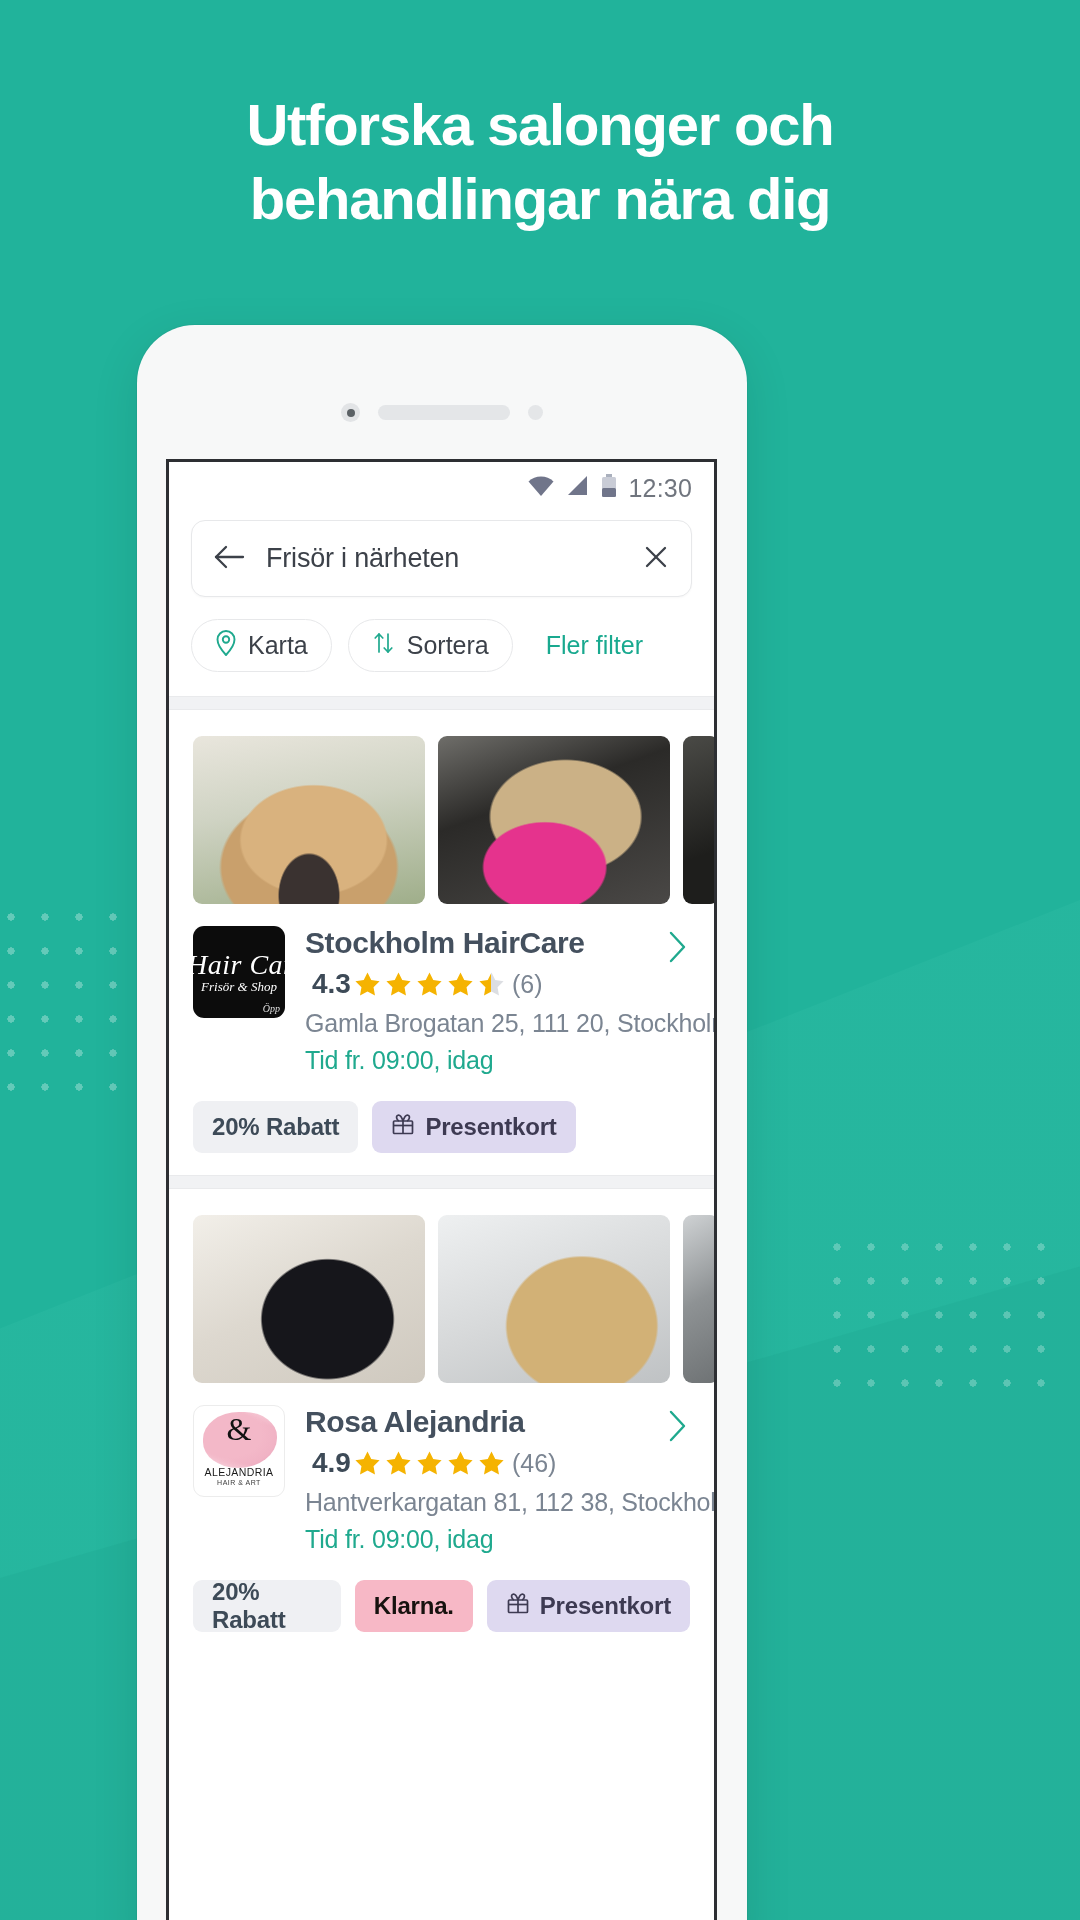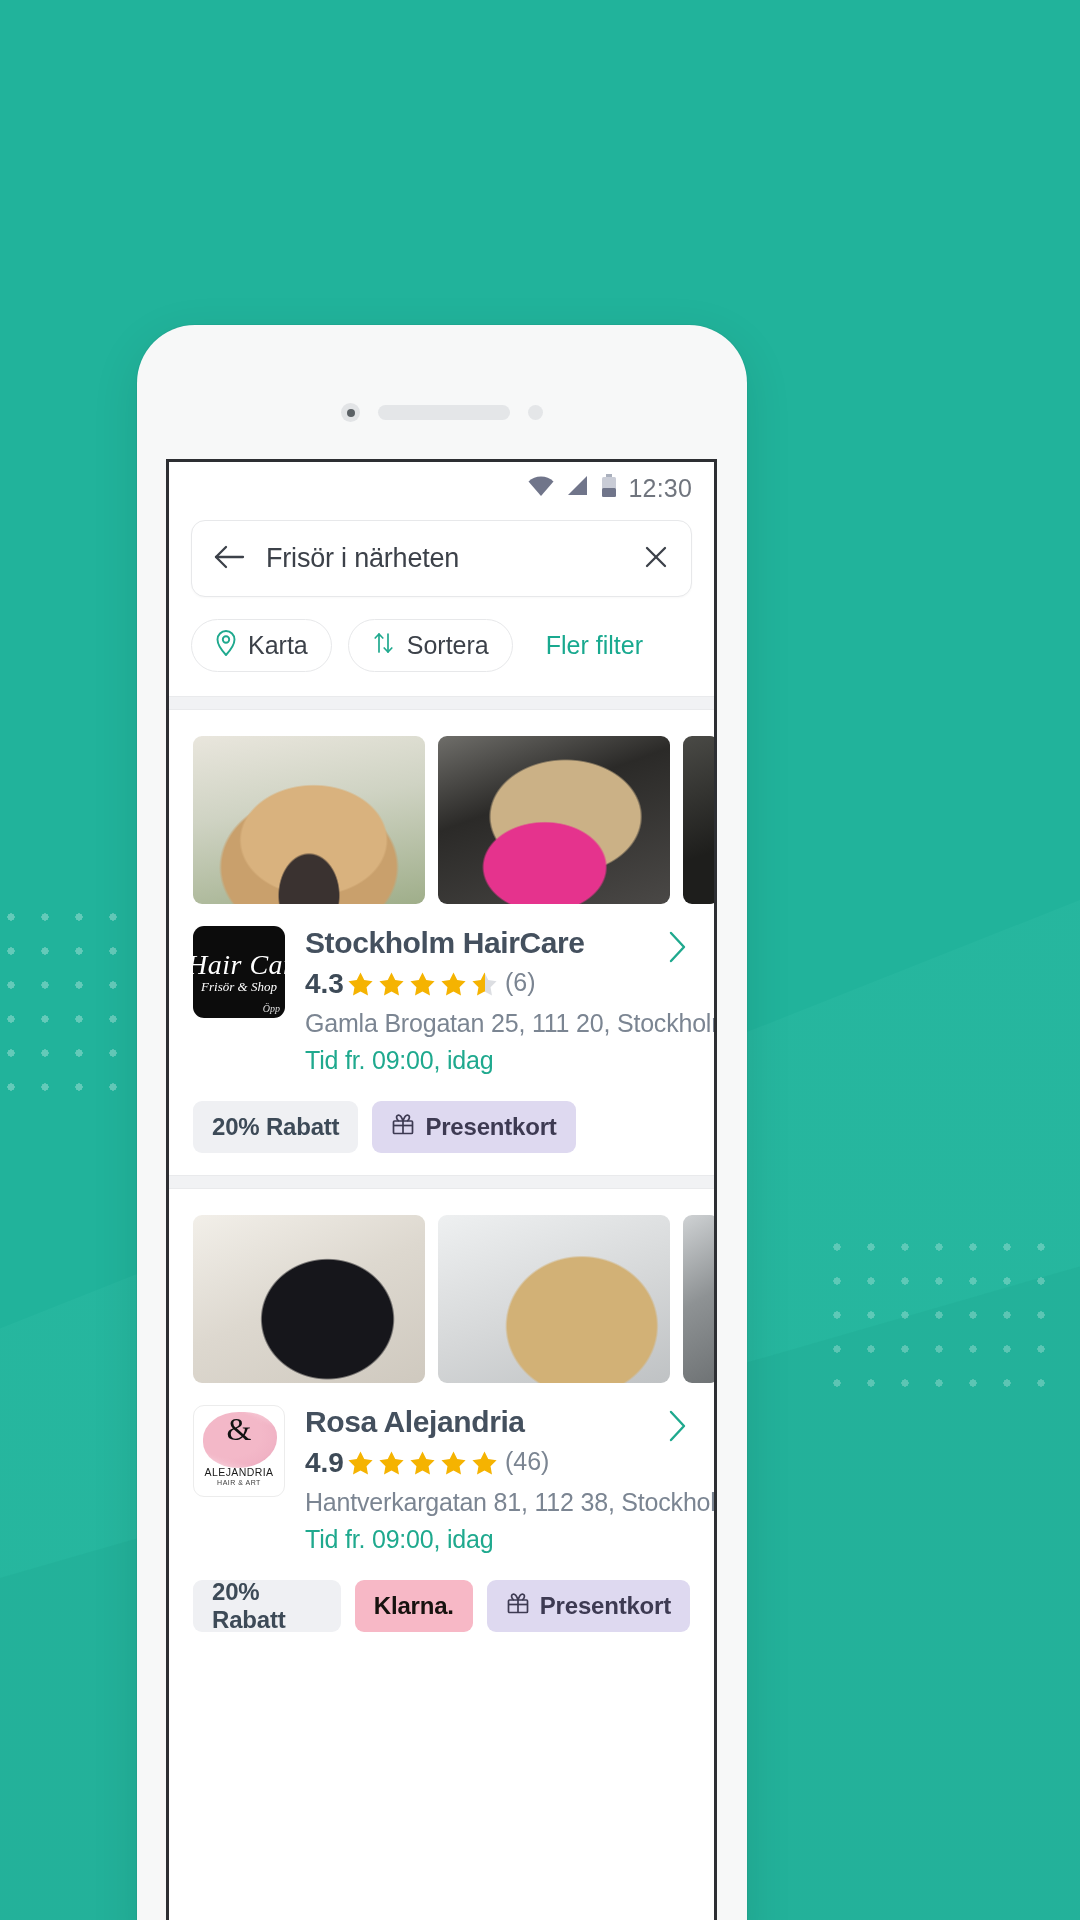--- a/index.html
+++ b/index.html
@@ -171,21 +171,21 @@
   }
   .logo-light .amp {
     position: relative; font-family: "Liberation Serif", serif;
     font-size: 32px; color: #111; margin-top: -4px; line-height: 1;
   }
   .logo-light .nm { position: relative; font-size: 10.5px; color: #1a1a1a; letter-spacing: .4px; margin-top: 21px; }
   .logo-light .sub { position: relative; font-size: 7px; color: #3a3a3a; letter-spacing: .5px; margin-top: 1px; }
 
   .info { flex: 1; min-width: 0; position: relative; }
   .biz-name { font-size: 30px; font-weight: 700; color: #44505e; letter-spacing: -.4px; }
-  .ratingrow { display: flex; gap: 2px; margin-top: 8px; }
+  .ratingrow { display: flex; align-items: center; gap: 2px; margin-top: 8px; margin-left: 7px; }
   .rating-num { font-size: 28px; font-weight: 700; color: #3d4a57; }
   .stars { display: flex; gap: 2px; align-items: center; }
   .count { font-size: 25px; color: #7b8592; margin-left: 4px; }
   .addr { font-size: 25px; color: #7b8592; margin-top: 9px; letter-spacing: -.2px; white-space: nowrap; }
   .time { font-size: 25px; color: #1fa98e; margin-top: 8px; letter-spacing: -.2px; }
   .chev { position: absolute; right: 2px; top: 4px; }
 
   .badges { display: flex; gap: 14px; padding: 26px 24px 0 24px; flex-wrap: nowrap; }
   .badge {
     height: 52px; border-radius: 9px; display: flex; align-items: center; gap: 10px;
@@ -200,20 +200,22 @@
 </head>
 <body>
 
 <div class="bg-base"></div>
 <div class="bg-diag"></div>
 <div class="bg-diag2"></div>
 <div class="dots dots-left"></div>
 <div class="dots dots-right"></div>
 
 <div class="headline">
+  <span>Utforska salonger och</span>
+  <span>behandlingar nära dig</span>
 </div>
 
 <div class="phone">
 
   <div class="phone-top">
     <span class="cam">
         <i></i>
       </span>
     <span class="speaker"></span>
     <span class="cam2"></span>

